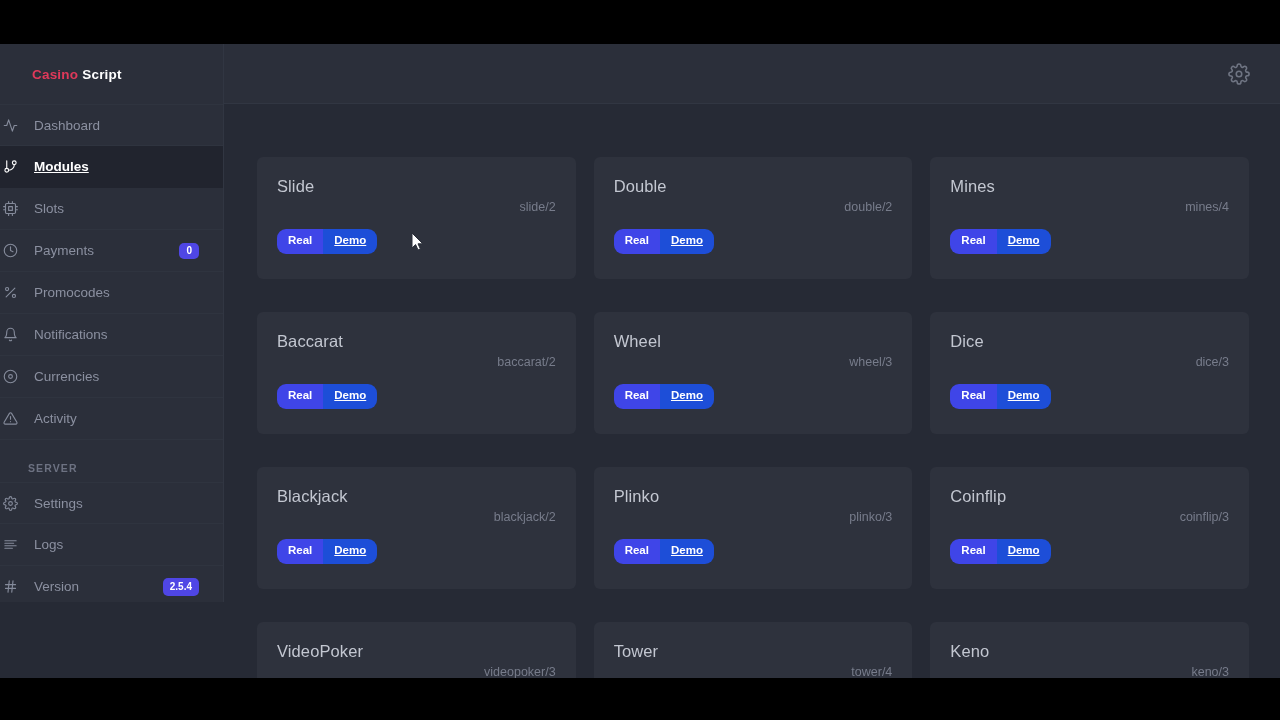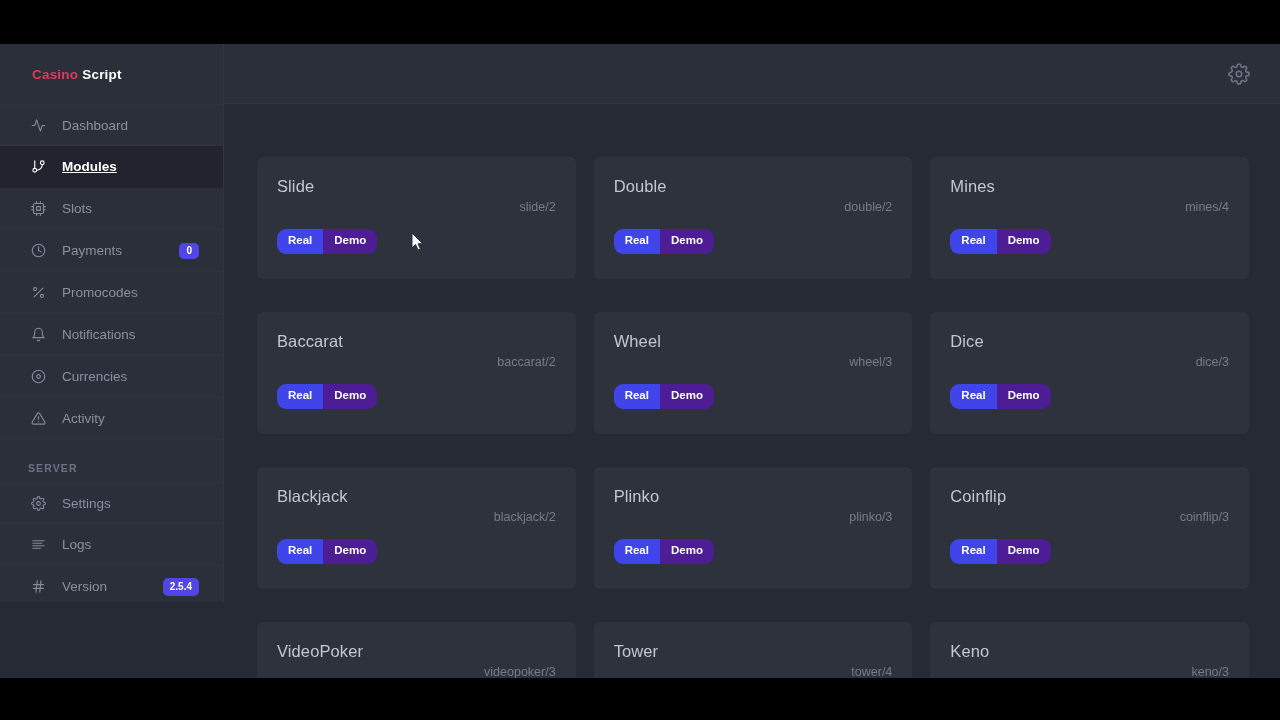--- a/index.html
+++ b/index.html
@@ -37,21 +37,21 @@
     height:60px; display:flex; align-items:center;
     padding-left:32px;
     font-size:13.5px; font-weight:bold; letter-spacing:.2px;
   }
   .logo-casino { color:#e0395a; }
   .logo-script { color:#ffffff; margin-left:4px; }
 
   .nav-item {
     position:relative;
     display:flex; align-items:center;
-    height:42px; padding-left:28px;
+    height:42px; 
     color:#8b90a0; font-size:13.5px;
     border-bottom:1px solid #2f343f;
     cursor:pointer;
     white-space:nowrap;
   }
   .nav-item:first-of-type { border-top:1px solid #2f343f; }
   .nav-item .ico {
     width:20px; height:20px; margin-right:14px;
     display:flex; align-items:center; justify-content:center;
     flex:0 0 20px;
@@ -116,21 +116,21 @@
     color:#777c8b; font-size:12.5px; margin-bottom:15px;text-align:right;
   }
   .btn-group { display:inline-flex; border-radius:9px; overflow:hidden; }
   .btn {
     font-size:11.5px; font-weight:bold; color:#fff;
     padding:6px 11px 7px; line-height:1;
     cursor:pointer; border:none;
     font-family:"Liberation Sans", sans-serif;
   }
   .btn-real { background:#3f45e8; }
-  .btn-demo { background:#4c1d95; }
+  .btn-demo { background:#1d4ed8;text-decoration:underline; }
 
   
   #cursor {
     position:absolute; left:411px; top:188px;
     width:14px; height:20px; z-index:40; pointer-events:none;
   }
 </style>
 </head>
 <body>
 

